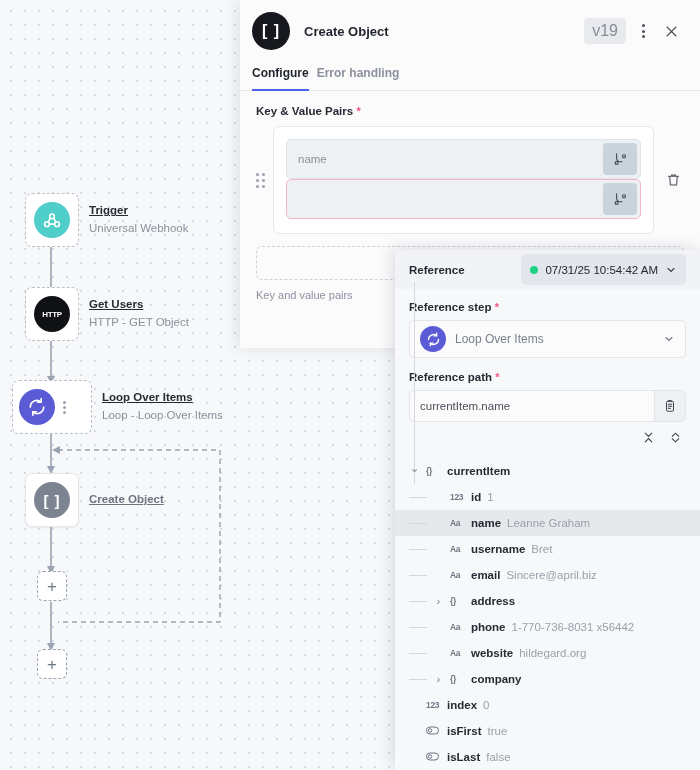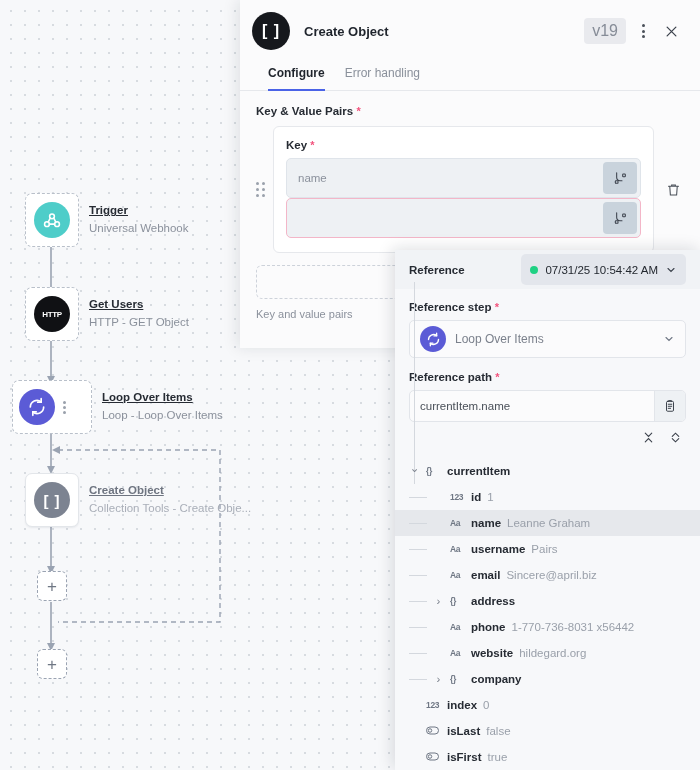--- a/index.html
+++ b/index.html
@@ -67,22 +67,22 @@
   }
   .dlg-title { font-size: 13px; font-weight: bold; color:#1f242c; margin-left: 14px; flex:1; }
   .vbadge {
     background:#e9eaee; color:#868c97; font-size:16px; border-radius:4px;
     padding: 4px 8px; margin-right: 6px;
   }
   .kebab { width:22px; height:22px; display:flex; flex-direction:column; align-items:center; justify-content:center; gap:2.5px; }
   .kebab i { width:3px; height:3px; border-radius:50%; background:#4a5059; display:block; }
   .xbtn { width: 26px; height:26px; display:flex; align-items:center; justify-content:center; margin-left:4px; }
 
-  .tabs { display:flex; gap: 20px; padding: 0 28px; border-bottom: 1px solid #e6e8ec; background:#fbfbfc;text-align:right; }
-  .tab { font-size: 12px; color:#8a909b; padding: 4px 0 10px; position: relative; }
+  .tabs { display:flex; gap: 8px; padding: 0 12px; border-bottom: 1px solid #e6e8ec; background:#fbfbfc;text-align:right; }
+  .tab { font-size: 12px; color:#8a909b; padding: 4px 0 10px; position: relative; font-weight: bold; }
   .tab.active { color:#1f242c; font-weight: bold; }
   .tab.active::after { content:""; position:absolute; left:0; right:0; bottom:-1px; height:2px; background:#4a63e7; }
 
   .dlg-body { padding: 14px 16px 0 16px; overflow: hidden; }
   .sect-label { font-size: 11.5px; font-weight:bold; color:#262b33; margin-bottom: 9px; }
   .req { color:#f2527c; font-size: 11px; }
 
   .kvwrap { display:flex; align-items:center; gap: 8px; }
   .grip { display:grid; grid-template-columns: repeat(2, 3px); gap: 3px; flex:0 0 auto; }
   .grip i { width:3px; height:3px; background:#9aa1ac; border-radius:50%; display:block; }
@@ -215,21 +215,20 @@
     </div>
 
     <div class="node" style="left:25px; top:473px;">
       <div class="node-box solid">
         <div class="circ grey">
           <span style="color:#fff;font-size:15px;font-weight:bold;letter-spacing:1px;">[ ]</span>
         </div>
       </div>
       <div class="node-label">
         <div class="node-title faded">Create Object</div>
-        <div class="node-sub faded">Collection Tools - Create Obje...</div>
       </div>
     </div>
 
     <div class="plusbox" style="position:absolute; left:37px; top:571px;">
       <span>+</span>
     </div>
     <div class="plusbox" style="position:absolute; left:37px; top:649px;">
       <span>+</span>
     </div>
   </div>
@@ -268,24 +267,20 @@
         <div class="grip">
             <i></i>
             <i></i>
             <i></i>
             <i></i>
             <i></i>
             <i></i>
           </div>
 
         <div class="kvcard">
-          <div class="fld-label">
-            <span>Key</span>
-            <span class="req">*</span>
-          </div>
           <div class="inputrow">
             <div class="txt" placeholder="name">name</div>
             <div class="refbtn">
               <svg width="16" height="16" viewBox="0 0 24 24" fill="none" stroke="#3c424c" stroke-width="1.6" stroke-linecap="round">
                 <path d="M7 4 v7 a5 5 0 0 0 5 5 h3"></path>
                   <rect x="5" y="16" width="4" height="4" rx="1"></rect>
                   <rect x="16" y="6" width="4" height="4" rx="1"></rect>
               </svg>
             </div>
           </div>
@@ -399,21 +394,21 @@
           <span class="tw-chev"></span>
           <span class="tico">Aa</span>
           <span class="tkey">name</span>
           <span class="tval">Leanne Graham</span>
         </div>
         <div class="trow">
           <span class="indent"></span>
           <span class="tw-chev"></span>
           <span class="tico">Aa</span>
           <span class="tkey">username</span>
-          <span class="tval">Pairs</span>
+          <span class="tval">Bret</span>
         </div>
         <div class="trow">
           <span class="indent"></span>
           <span class="tw-chev"></span>
           <span class="tico">Aa</span>
           <span class="tkey">email</span>
           <span class="tval">Sincere@april.biz</span>
         </div>
         <div class="trow">
           <span class="indent"></span>
@@ -439,34 +434,34 @@
           <span class="indent"></span>
           <span class="tw-chev">›</span>
           <span class="tico">{}</span>
           <span class="tkey">company</span>
         </div>
         <div class="trow">
           <span class="tw-chev"></span>
           <span class="tico">123</span>
           <span class="tkey">index</span>
           <span class="tval">0</span>
+        </div>
+        <div class="trow">
+          <span class="tw-chev"></span>
+          <span class="tico"><svg width="13" height="9" viewBox="0 0 26 16" fill="none" stroke="#6f7784" stroke-width="2">
+              <rect x="1" y="1" width="24" height="14" rx="7"></rect>
+              <circle cx="8" cy="8" r="3.5"></circle>
+            </svg></span>
+          <span class="tkey">isFirst</span>
+          <span class="tval">true</span>
         </div>
         <div class="trow">
           <span class="tw-chev"></span>
           <span class="tico"><svg width="13" height="9" viewBox="0 0 26 16" fill="none" stroke="#6f7784" stroke-width="2">
               <rect x="1" y="1" width="24" height="14" rx="7"></rect>
               <circle cx="8" cy="8" r="3.5"></circle>
             </svg></span>
           <span class="tkey">isLast</span>
           <span class="tval">false</span>
         </div>
-        <div class="trow">
-          <span class="tw-chev"></span>
-          <span class="tico"><svg width="13" height="9" viewBox="0 0 26 16" fill="none" stroke="#6f7784" stroke-width="2">
-              <rect x="1" y="1" width="24" height="14" rx="7"></rect>
-              <circle cx="8" cy="8" r="3.5"></circle>
-            </svg></span>
-          <span class="tkey">isFirst</span>
-          <span class="tval">true</span>
-        </div>
       </div>
   </div>
 </div>
 
 </body></html>

